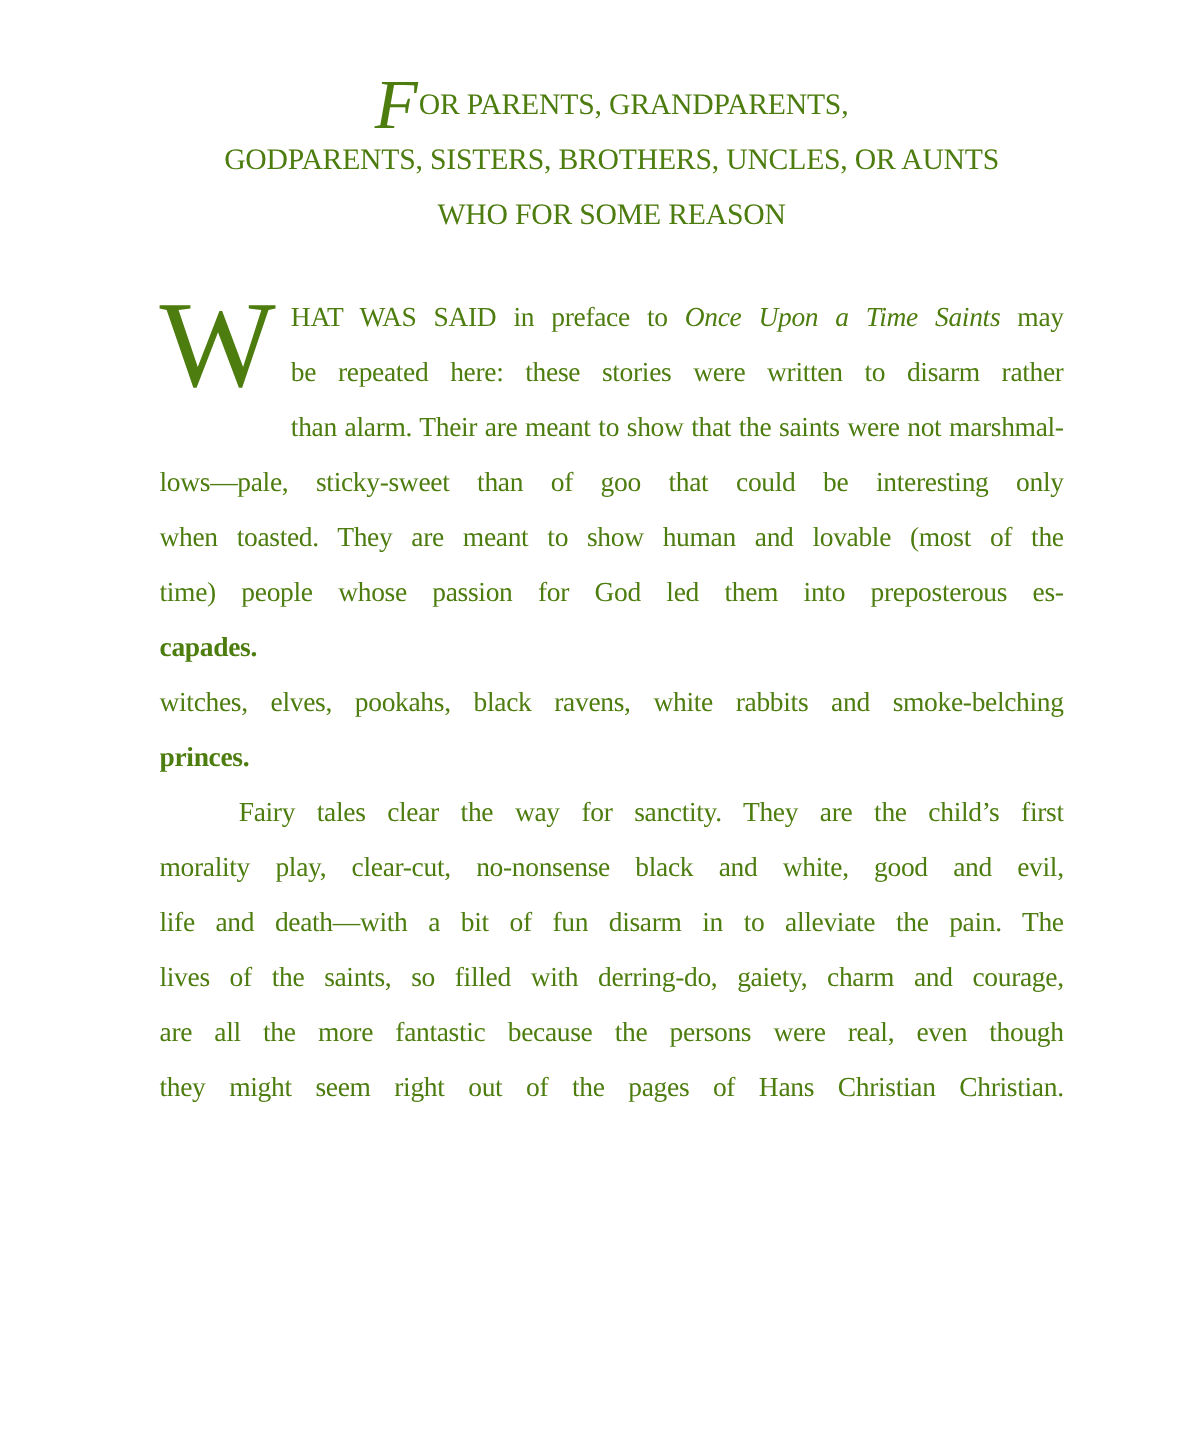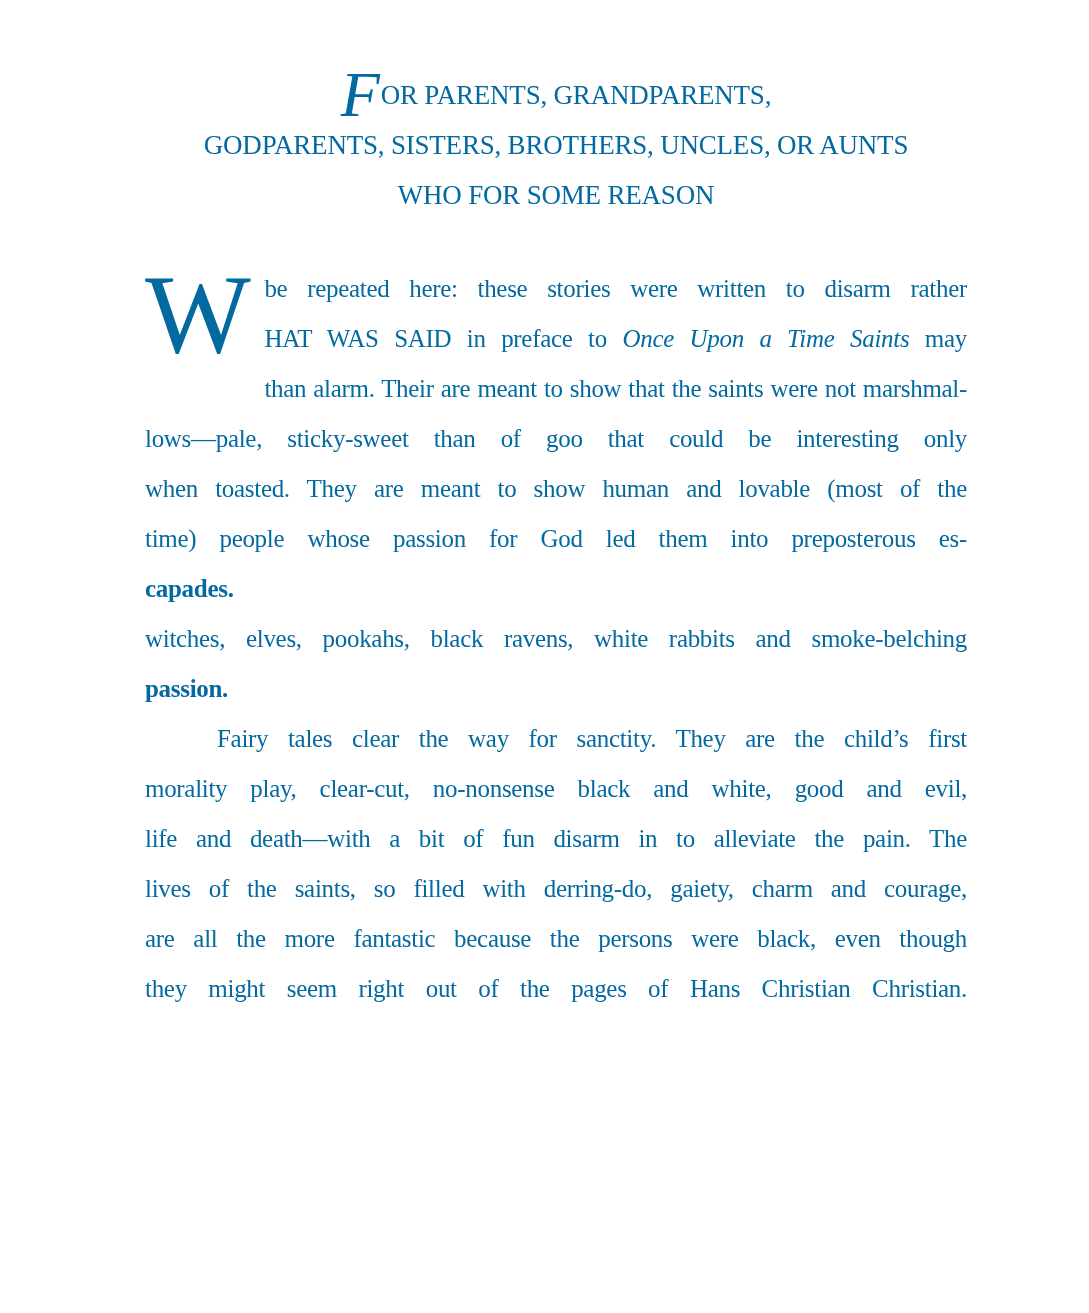--- a/index.html
+++ b/index.html
@@ -5,21 +5,21 @@
   html, body {
     margin: 0;
     padding: 0;
     background: #ffffff;
   }
   .page {
     position: relative;
     width: 1089px;
     height: 1313px;
     background: #ffffff;
-    color: #0369a1;
+    color: #4d7c0f;
     font-family: "Liberation Serif", serif;
     overflow: hidden;
   }
   .content {
     position: absolute;
     left: 145px;
     top: 70px;
     width: 822px;
   }
   
@@ -76,36 +76,36 @@
       <div>
         <span class="initial">F</span><span>OR PARENTS, GRANDPARENTS,</span>
       </div>
       <div>GODPARENTS, SISTERS, BROTHERS, UNCLES, OR AUNTS</div>
       <div>WHO FOR SOME REASON</div>
     </div>
 
     <div class="bodytext">
         <div class="para">
           <span class="dropcap">W</span>
+          <div class="line"><span>HAT WAS SAID in preface to </span><span class="italic">Once Upon a Time Saints</span><span> may</span></div>
           <div class="line"><span>be repeated here: these stories were written to disarm rather</span></div>
-          <div class="line"><span>HAT WAS SAID in preface to </span><span class="italic">Once Upon a Time Saints</span><span> may</span></div>
           <div class="line"><span>than alarm. Their are meant to show that the saints were not marshmal-</span></div>
           <div class="line"><span>lows—pale, sticky-sweet than of goo that could be interesting only</span></div>
           <div class="line"><span>when toasted. They are meant to show human and lovable (most of the</span></div>
           <div class="line"><span>time) people whose passion for God led them into preposterous es-</span></div>
           <div class="line last"><span>capades.</span></div>
         </div>
         <div class="para">
           <div class="line"><span>witches, elves, pookahs, black ravens, white rabbits and smoke-belching</span></div>
-          <div class="line last"><span>passion.</span></div>
+          <div class="line last"><span>princes.</span></div>
         </div>
         <div class="para">
           <div class="line first-indent"><span>Fairy tales clear the way for sanctity. They are the child’s first</span></div>
           <div class="line"><span>morality play, clear-cut, no-nonsense black and white, good and evil,</span></div>
           <div class="line"><span>life and death—with a bit of fun disarm in to alleviate the pain. The</span></div>
           <div class="line"><span>lives of the saints, so filled with derring-do, gaiety, charm and courage,</span></div>
-          <div class="line"><span>are all the more fantastic because the persons were black, even though</span></div>
+          <div class="line"><span>are all the more fantastic because the persons were real, even though</span></div>
           <div class="line"><span>they might seem right out of the pages of Hans Christian Christian.</span></div>
         </div>
       </div>
 
   </div>
 </div>
 
 </body></html>

